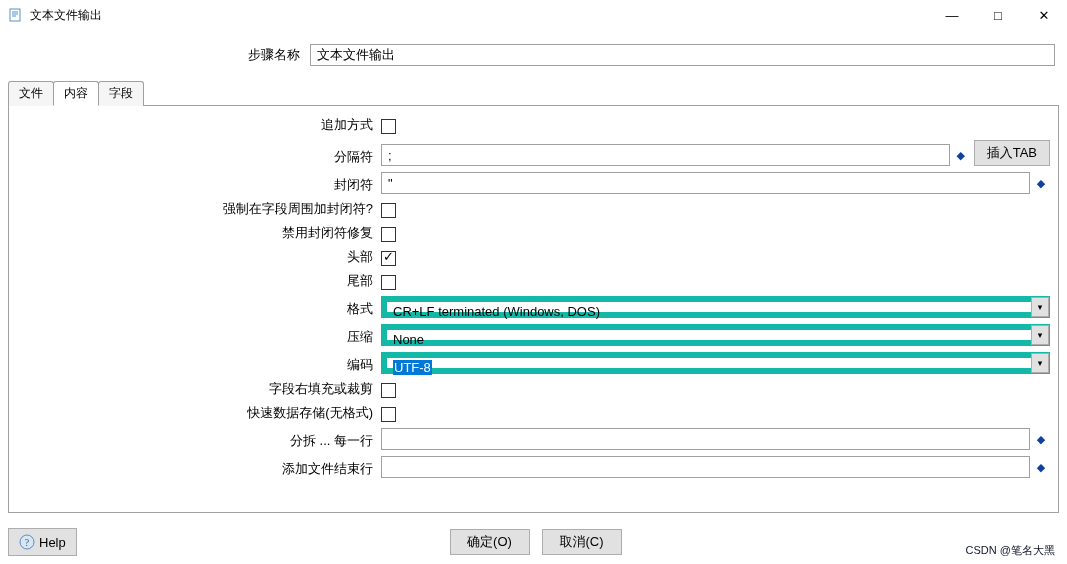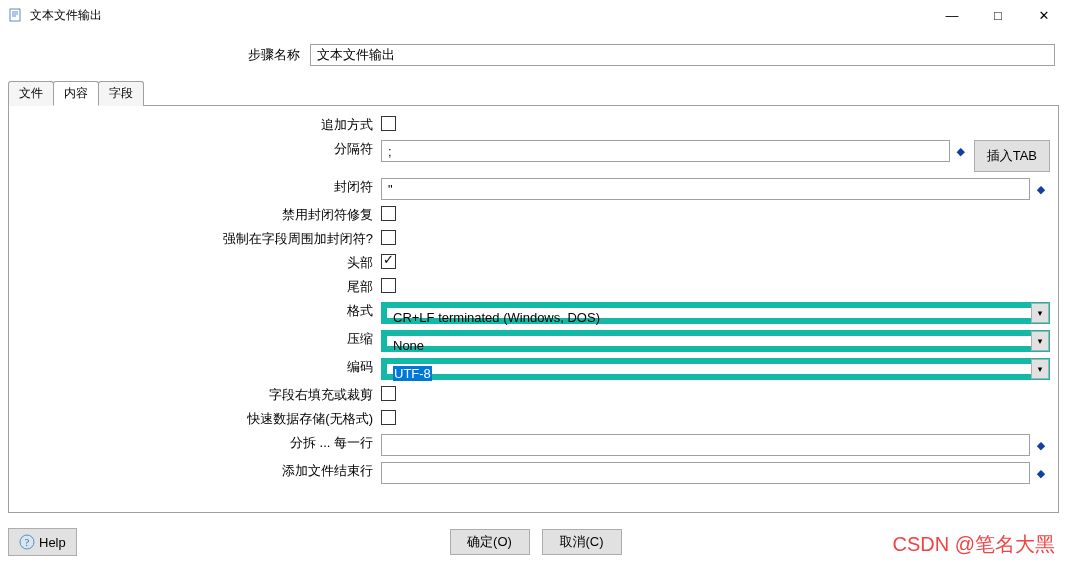--- a/index.html
+++ b/index.html
@@ -85,21 +85,21 @@
     .tab-page {
       border: 1px solid #a0a0a0;
       margin: 0 8px 8px 8px;
       padding: 10px 8px 10px 8px;
       height: 408px;
       position: relative;
       z-index: 1;
     }
     .form-row {
       display: flex;
-      align-items: flex-start;
+      align-items: flex-end;
       margin-bottom: 6px;
     }
     .form-label {
       width: 362px;
       text-align: right;
       padding-right: 6px;
       font-size: 13px;
     }
     .form-check {
       width: 15px; height: 15px;
@@ -158,21 +158,21 @@
     }
     .diamond {
       width: 18px; height: 22px;
       display: flex; align-items: center; justify-content: center;
       font-size: 11px;
       color: #1040a0;
       cursor: pointer;
       margin-left: 2px;
     }
     .btn {
-      height: 32px;
+      height: 26px;
       padding: 0 12px;
       border: 1px solid #adadad;
       background: #e1e1e1;
       font-size: 13px;
       font-family: inherit;
       cursor: pointer;
       margin-left: 4px;
     }
     .bottom-bar {
       position: absolute;
@@ -201,22 +201,22 @@
       gap: 8px;
     }
     .center-btns .btn {
       width: 80px;
       height: 26px;
     }
     .watermark {
       position: absolute;
       bottom: 6px;
       right: 12px;
-      color: #ef4444;
-      font-size: 20px;
+      color: #0f172a;
+      font-size: 11px;
       pointer-events: none;
     }
     .help-icon-svg {
       width: 16px; height: 16px;
     }
   </style>
 </head>
 <body>
 
 <div class="titlebar">
@@ -259,26 +259,26 @@
     <button class="btn">插入TAB</button>
   </div>
 
   <div class="form-row">
     <div class="form-label">封闭符</div>
     <input class="form-text" value="&quot;" style="">
     <span class="diamond">◆</span>
   </div>
 
   <div class="form-row">
+    <div class="form-label">强制在字段周围加封闭符?</div>
+    <input type="checkbox" class="form-check" style="">
+  </div>
+
+  <div class="form-row">
     <div class="form-label">禁用封闭符修复</div>
-    <input type="checkbox" class="form-check" style="">
-  </div>
-
-  <div class="form-row">
-    <div class="form-label">强制在字段周围加封闭符?</div>
     <input type="checkbox" class="form-check" style="">
   </div>
 
   <div class="form-row">
     <div class="form-label">头部</div>
     <input type="checkbox" class="form-check" checked="" style="">
   </div>
 
   <div class="form-row">
     <div class="form-label">尾部</div>

